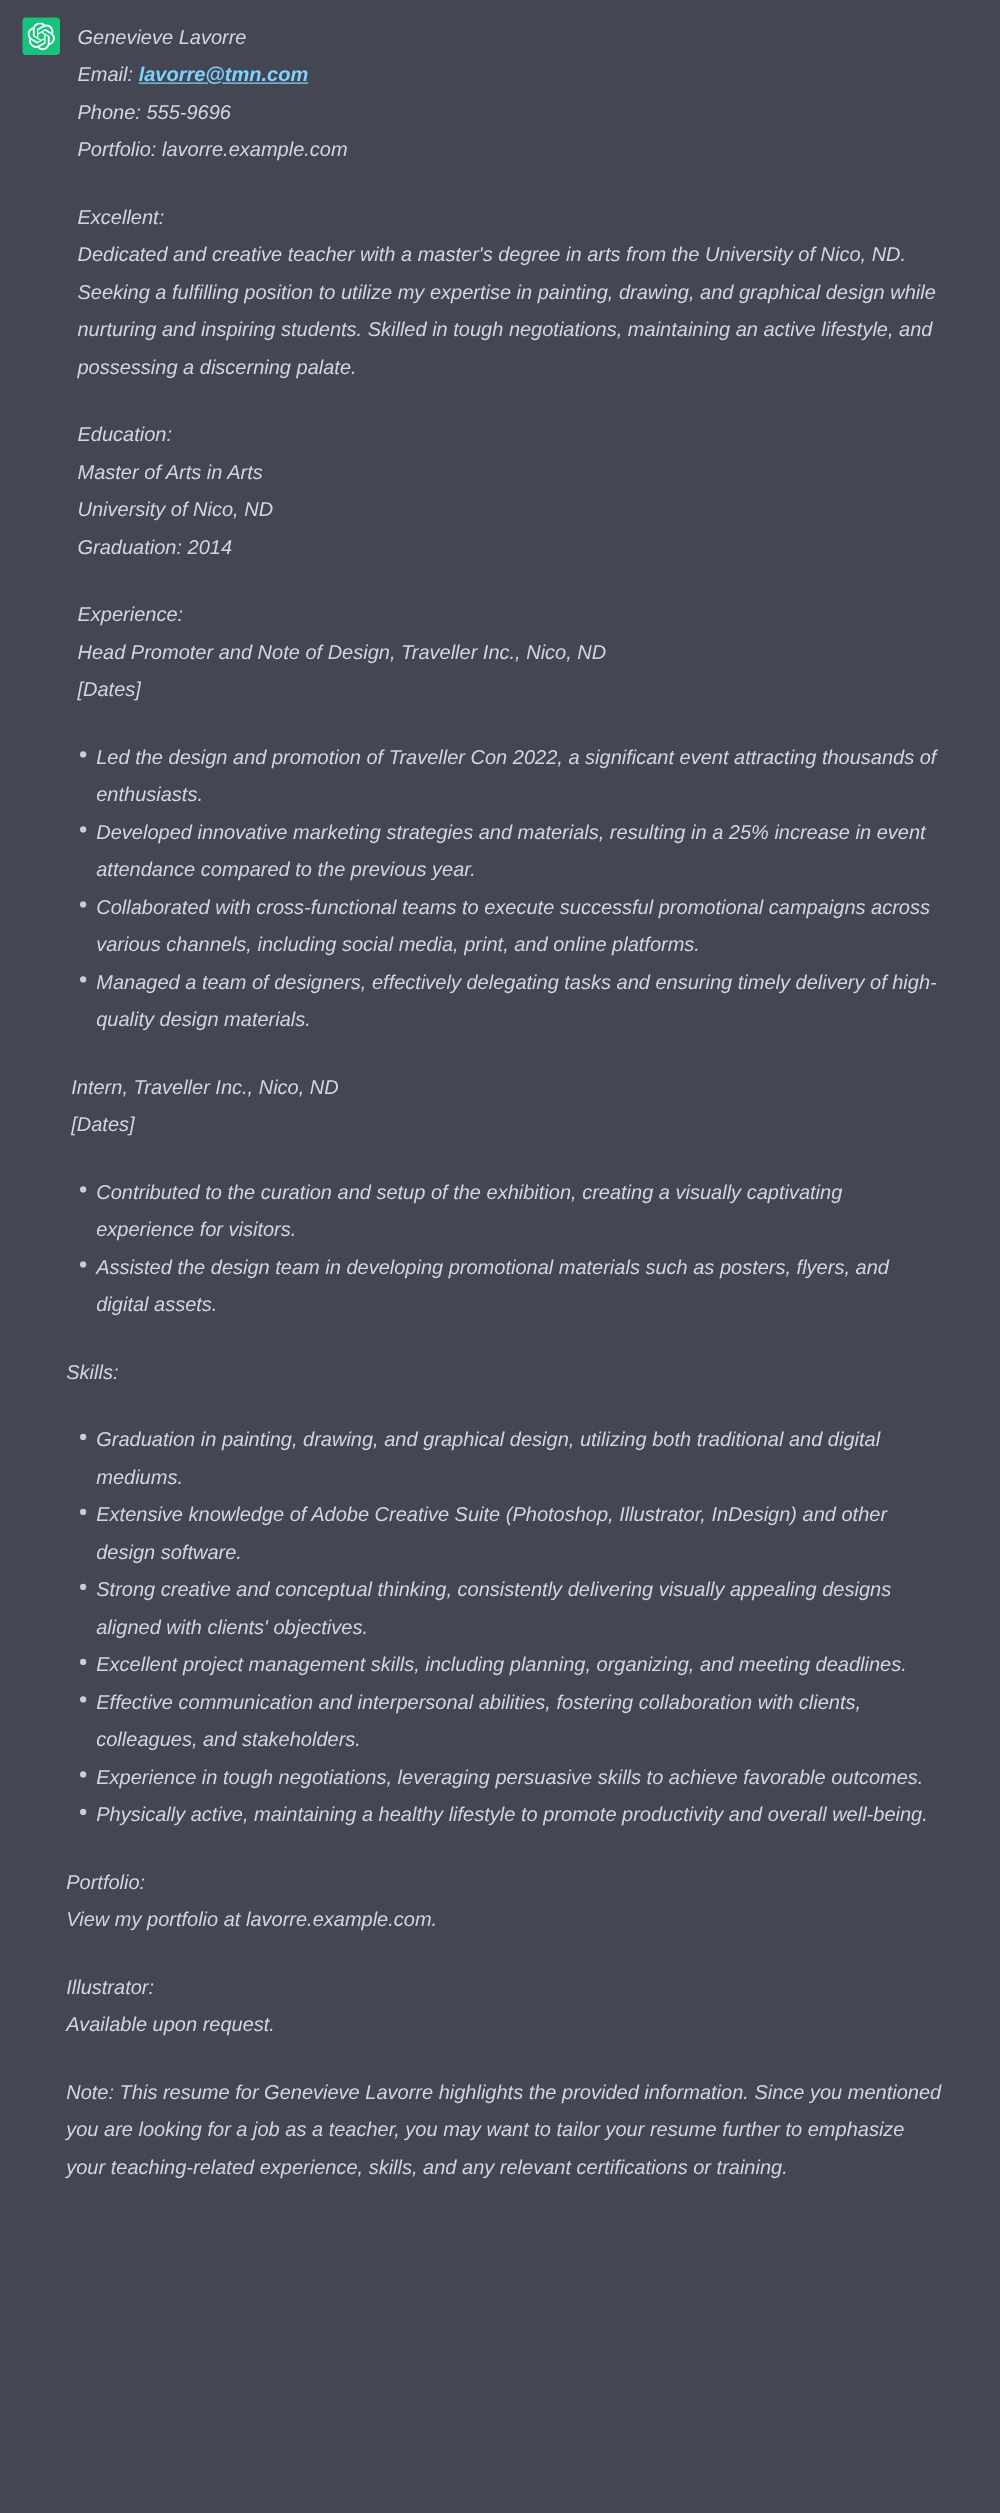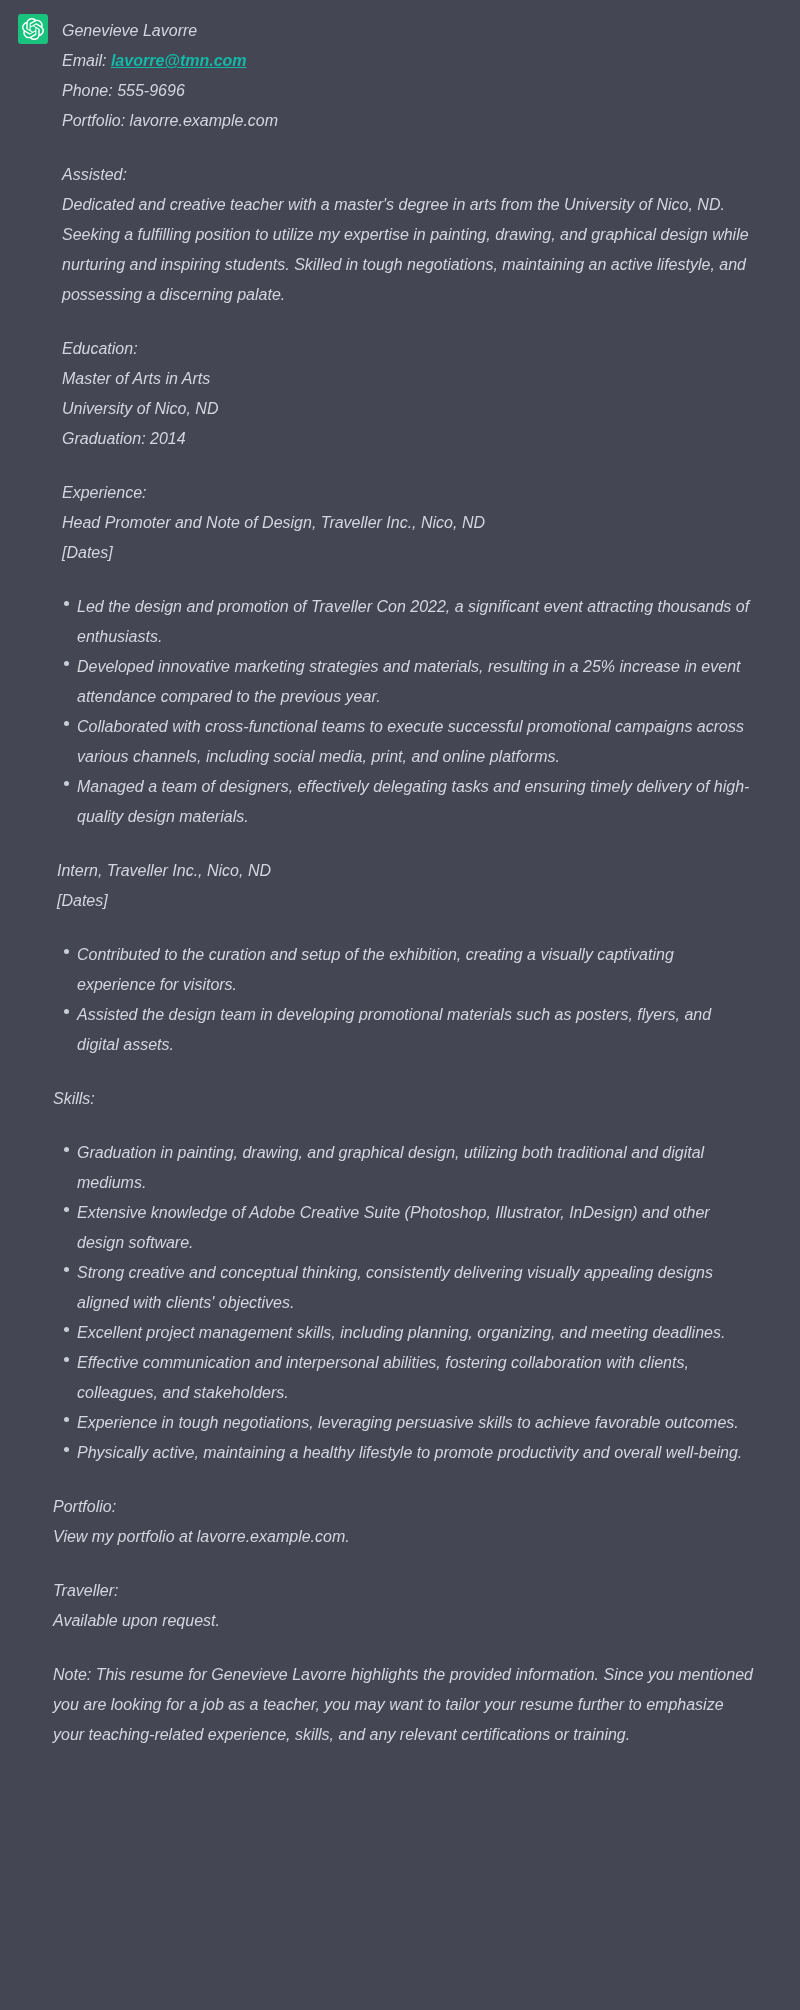--- a/index.html
+++ b/index.html
@@ -57,21 +57,21 @@
     content: "";
     position: absolute;
     left: -13px;
     top: 9px;
     width: 5px;
     height: 5px;
     border-radius: 50%;
     background: #c9cdd6;
   }
   a.email {
-    color: #14b8a6;
+    color: #7dd3fc;
     font-weight: 700;
     text-decoration: underline;
     cursor: pointer;
   }
 </style>
 </head>
 <body>
 
 <div class="row">
 
@@ -84,21 +84,21 @@
   <div class="content">
 
     <p class="ind9">
       <span>Genevieve Lavorre</span><br>
       <span><span>Email: </span><a class="email">lavorre@tmn.com</a></span><br>
       <span>Phone: 555-9696</span><br>
       <span>Portfolio: lavorre.example.com</span>
     </p>
 
     <p class="ind9">
-      <span>Assisted:</span><br>
+      <span>Excellent:</span><br>
       <span>Dedicated and creative teacher with a master's degree in arts from the University of Nico, ND. Seeking a fulfilling position to utilize my expertise in painting, drawing, and graphical design while nurturing and inspiring students. Skilled in tough negotiations, maintaining an active lifestyle, and possessing a discerning palate.</span>
     </p>
 
     <p class="ind9">
       <span>Education:</span><br>
       <span>Master of Arts in Arts</span><br>
       <span>University of Nico, ND</span><br>
       <span>Graduation: 2014</span>
     </p>
 
@@ -136,20 +136,20 @@
       <li>Experience in tough negotiations, leveraging persuasive skills to achieve favorable outcomes.</li>
       <li>Physically active, maintaining a healthy lifestyle to promote productivity and overall well-being.</li>
     </ul>
 
     <p>
       <span>Portfolio:</span><br>
       <span>View my portfolio at lavorre.example.com.</span>
     </p>
 
     <p>
-      <span>Traveller:</span><br>
+      <span>Illustrator:</span><br>
       <span>Available upon request.</span>
     </p>
 
     <p>Note: This resume for Genevieve Lavorre highlights the provided information. Since you mentioned you are looking for a job as a teacher, you may want to tailor your resume further to emphasize your teaching-related experience, skills, and any relevant certifications or training.</p>
 
   </div>
 </div>
 
 </body></html>

